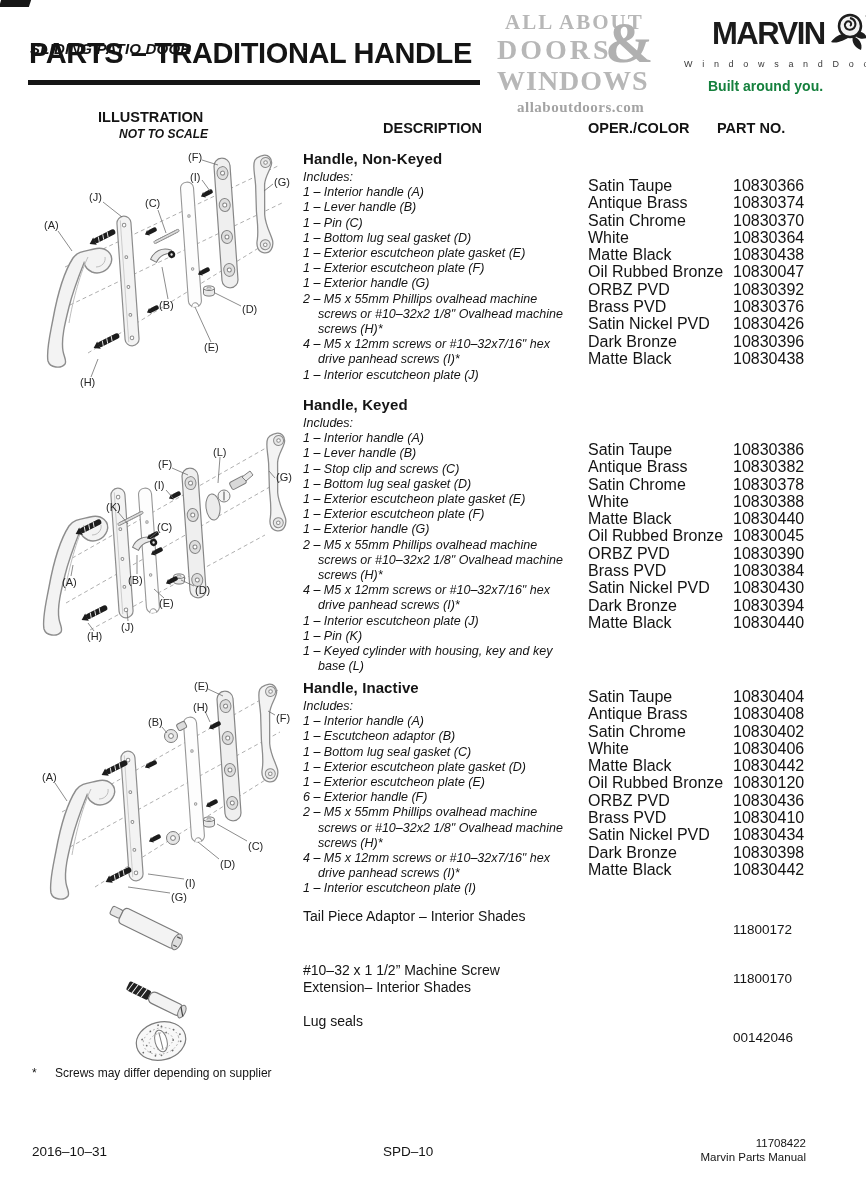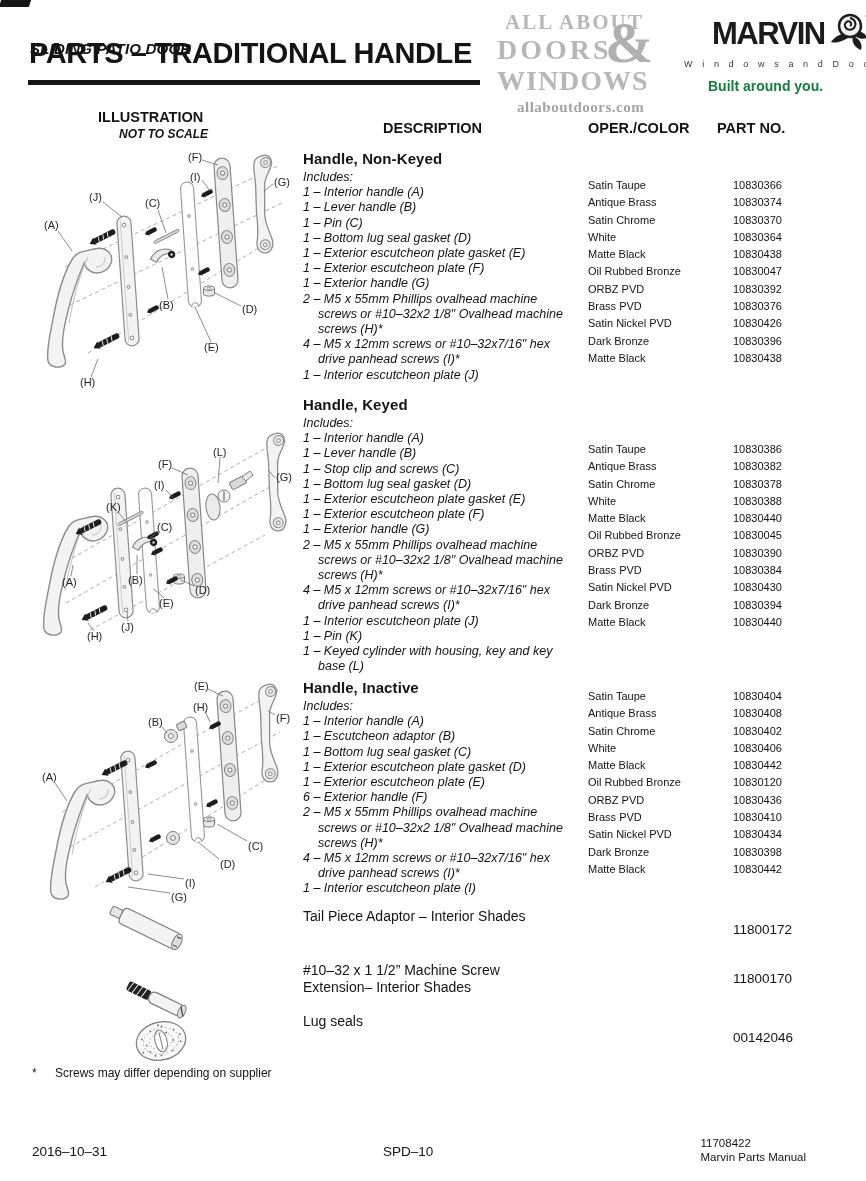--- a/index.html
+++ b/index.html
@@ -39,34 +39,34 @@
   .not-to-scale { position:absolute; font-weight:bold; font-style:italic; font-size:12px; }
 
   
   .sec { position:absolute; left:303px; width:276px; }
   .sec-title { font-size:15px; font-weight:bold; margin-bottom:3px; letter-spacing:.1px; }
   .includes, .item { font-style:italic; font-size:12.5px; line-height:15.2px; }
   .item { padding-left:15px; text-indent:-15px; }
 
   
   .fin { position:absolute; left:588px; width:250px; }
-  .fin-row { display:flex; height:17.3px; font-size:11px; line-height:17.3px; white-space:nowrap; }
+  .fin-row { display:flex; height:17.3px; font-size:16px; line-height:17.3px; white-space:nowrap; }
   .fin-color { width:145px; }
   .fin-part { }
 
   
   .xrow-title { position:absolute; left:303px; font-size:14px; font-weight:normal; line-height:17px; }
   .xrow-part { position:absolute; left:733px; font-size:13.5px; }
 
   
   .footnote-mark { position:absolute; left:32px; top:1066px; font-size:12px; }
   .footnote-text { position:absolute; left:55px; top:1066px; font-size:12px; }
   .footer-date { position:absolute; left:32px; top:1144px; font-size:13.5px; }
   .footer-page { position:absolute; left:383px; top:1144px; font-size:13.5px; }
-  .footer-right { position:absolute; right:60px; top:1136px; font-size:11.5px; line-height:14px; }
+  .footer-right { position:absolute; right:60px; top:1136px; text-align:right; font-size:11.5px; line-height:14px; }
 
   
   svg text { font-family:"Liberation Sans", sans-serif; font-size:11px; fill:#262626; }
   .lead { stroke:#6f6f6f; stroke-width:.8; fill:none; }
   .dash { stroke:#9a9a9a; stroke-width:.8; fill:none; stroke-dasharray:4 3; }
 </style>
 </head>
 <body>
 
 <div class="page">

